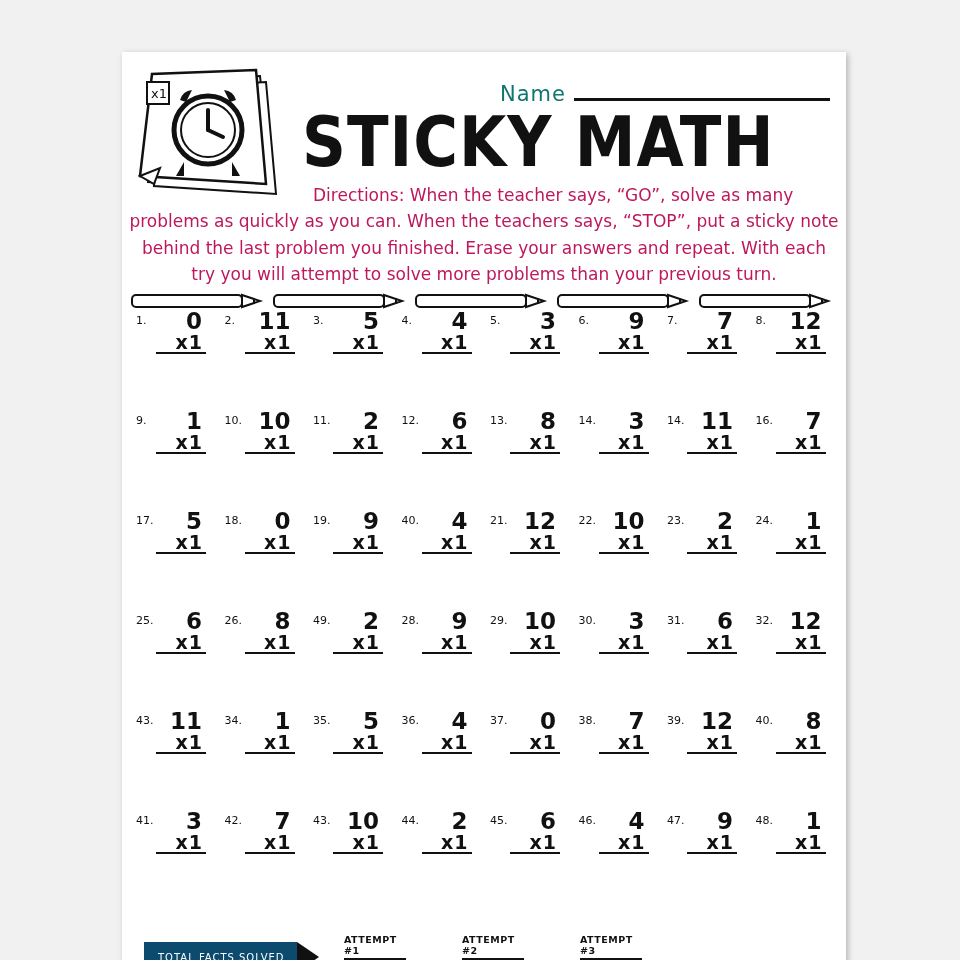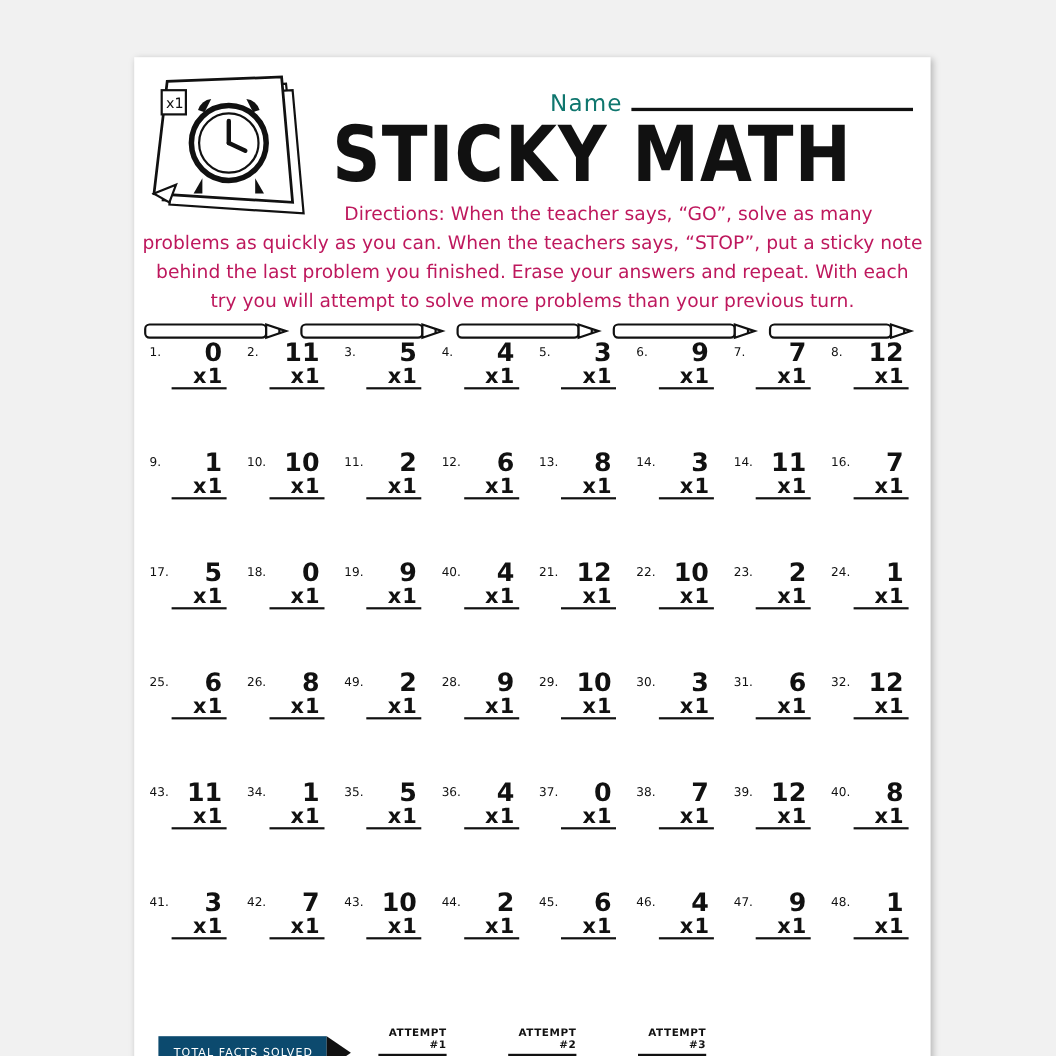--- a/index.html
+++ b/index.html
@@ -169,21 +169,21 @@
   }
   .attempt {
     position: absolute;
     top: 6px;
     width: 62px;
   }
   .attempt .lbl {
     font-size: 9.5px;
     font-weight: bold;
     letter-spacing: 0.5px;
-    text-align: right;
+    text-align: left;
     color: #111;
     margin-bottom: 2px;
   }
   .attempt .box {
     width: 58px;
     height: 40px;
     border: 2px solid #111;
     margin: 0 auto;
   }
   .a1 { left: 222px; }

